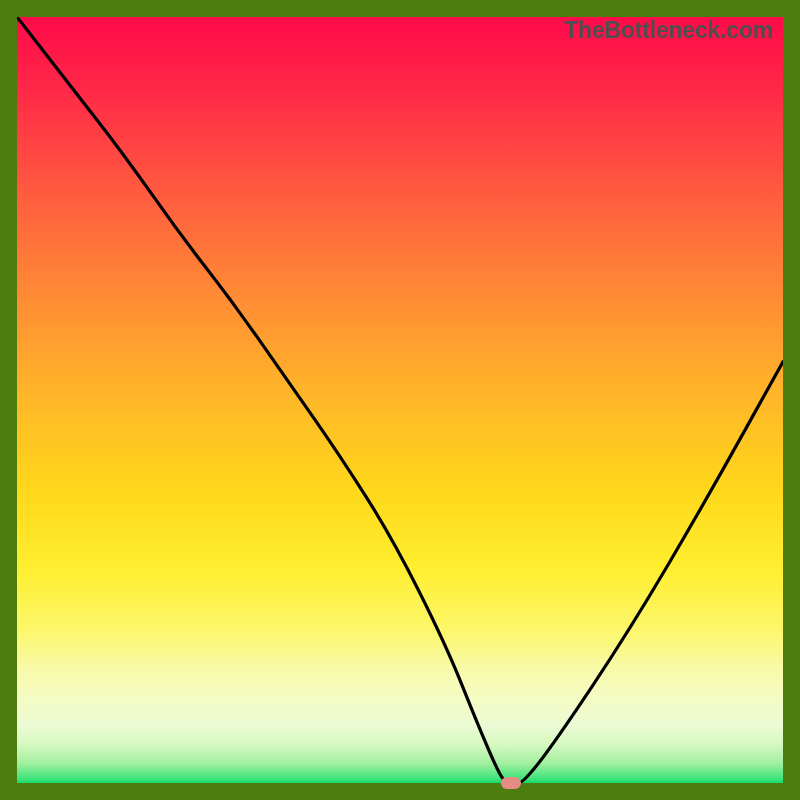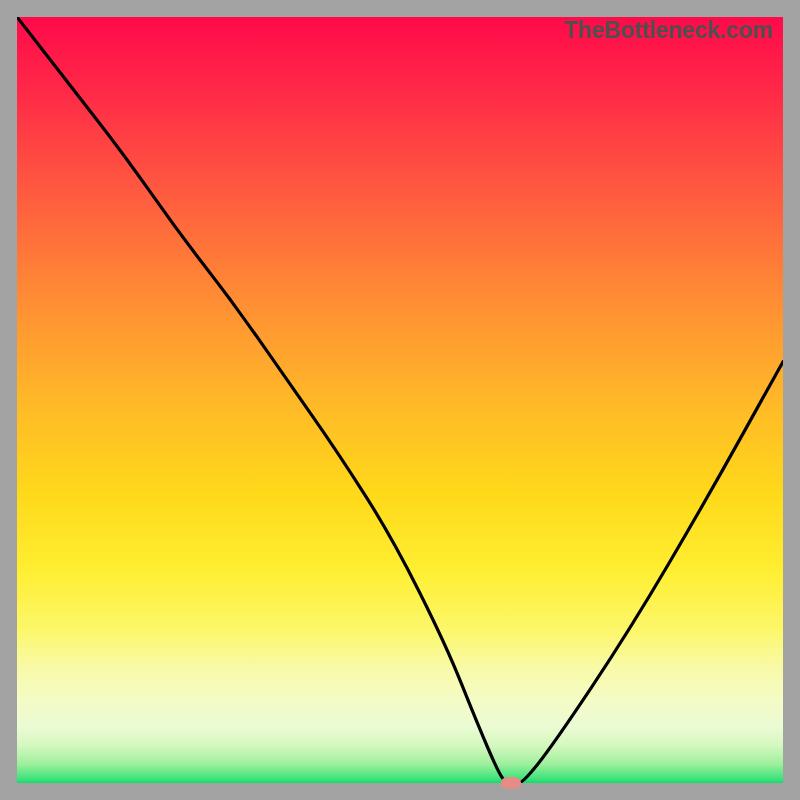--- a/index.html
+++ b/index.html
@@ -8,21 +8,21 @@
     width: 800px;
     height: 800px;
     background: #000;
     overflow: hidden;
     font-family: Arial, Helvetica, sans-serif;
   }
   .chart-container {
     position: relative;
     width: 800px;
     height: 800px;
-    background: #a3a3a3;
+    background: #4d7c0f;
   }
   .plot-area {
     position: absolute;
     left: 17px;
     top: 17px;
     width: 766px;
     height: 766px;
     
     background: linear-gradient(
       to bottom,

